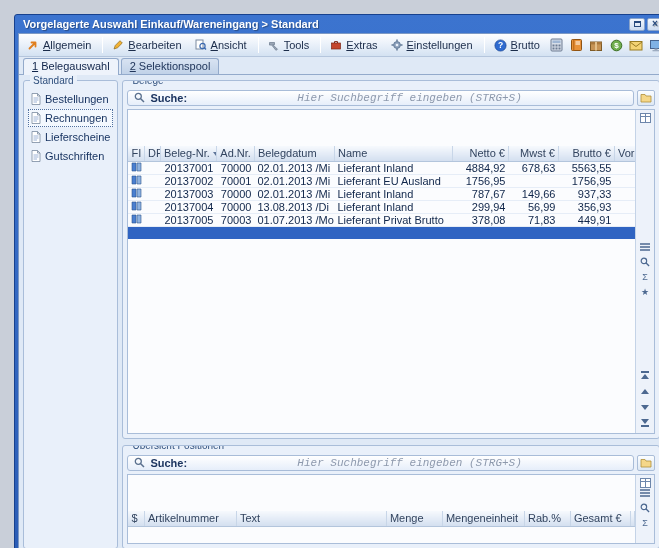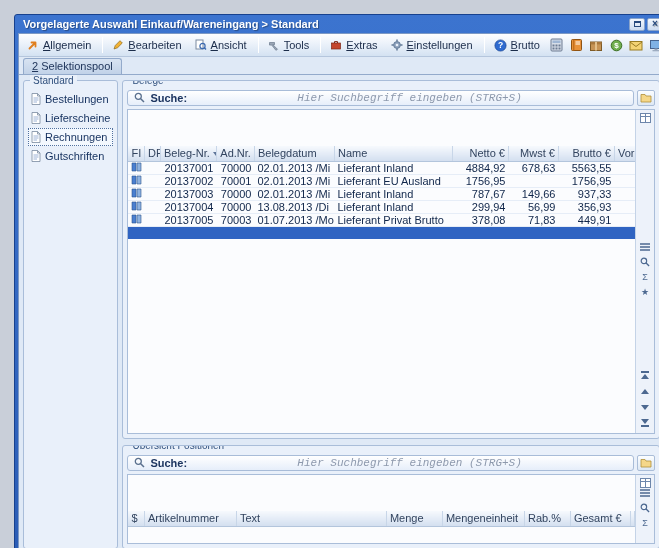--- a/index.html
+++ b/index.html
@@ -280,56 +280,57 @@
           <span class="tb-ico">
               <svg width="13" height="13" viewBox="0 0 13 13">
                 <circle cx="6.5" cy="6.5" r="5.4" fill="#2f6bd0" stroke="#1b4692"></circle>
                 <text x="6.5" y="9.6" text-anchor="middle" font-size="8.5" font-weight="bold" fill="#fff" font-family="Liberation Serif, serif">i</text>
               </svg>
             </span>
         </div>
       </div>
 
       <div class="tabs">
+        <span class="tab active">1 Belegauswahl</span>
         <span class="tab">2 Selektionspool</span>
       </div>
 
       <div class="content">
 
         <div class="panel sidebar">
           <span class="panel-title">Standard</span>
           <div class="sel-item">
             <svg width="10" height="12" viewBox="0 0 10 12">
                 <path d="M1 .5 h5.5 L9 3 v8.5 H1 z" fill="#fff" stroke="#7a8aa0" stroke-width=".8"></path>
                 <path d="M6.5 .5 V3 H9" fill="none" stroke="#7a8aa0" stroke-width=".8"></path>
                 <line x1="2.5" y1="5" x2="7.5" y2="5" stroke="#9db3d6"></line>
                 <line x1="2.5" y1="7" x2="7.5" y2="7" stroke="#9db3d6"></line>
                 <line x1="2.5" y1="9" x2="6" y2="9" stroke="#9db3d6"></line>
               </svg>
             <span>Bestellungen</span>
           </div>
+          <div class="sel-item selected">
+            <svg width="10" height="12" viewBox="0 0 10 12">
+                <path d="M1 .5 h5.5 L9 3 v8.5 H1 z" fill="#fff" stroke="#7a8aa0" stroke-width=".8"></path>
+                <path d="M6.5 .5 V3 H9" fill="none" stroke="#7a8aa0" stroke-width=".8"></path>
+                <line x1="2.5" y1="5" x2="7.5" y2="5" stroke="#9db3d6"></line>
+                <line x1="2.5" y1="7" x2="7.5" y2="7" stroke="#9db3d6"></line>
+                <line x1="2.5" y1="9" x2="6" y2="9" stroke="#9db3d6"></line>
+              </svg>
+            <span>Rechnungen</span>
+          </div>
           <div class="sel-item">
             <svg width="10" height="12" viewBox="0 0 10 12">
                 <path d="M1 .5 h5.5 L9 3 v8.5 H1 z" fill="#fff" stroke="#7a8aa0" stroke-width=".8"></path>
                 <path d="M6.5 .5 V3 H9" fill="none" stroke="#7a8aa0" stroke-width=".8"></path>
                 <line x1="2.5" y1="5" x2="7.5" y2="5" stroke="#9db3d6"></line>
                 <line x1="2.5" y1="7" x2="7.5" y2="7" stroke="#9db3d6"></line>
                 <line x1="2.5" y1="9" x2="6" y2="9" stroke="#9db3d6"></line>
               </svg>
             <span>Lieferscheine</span>
-          </div>
-          <div class="sel-item selected">
-            <svg width="10" height="12" viewBox="0 0 10 12">
-                <path d="M1 .5 h5.5 L9 3 v8.5 H1 z" fill="#fff" stroke="#7a8aa0" stroke-width=".8"></path>
-                <path d="M6.5 .5 V3 H9" fill="none" stroke="#7a8aa0" stroke-width=".8"></path>
-                <line x1="2.5" y1="5" x2="7.5" y2="5" stroke="#9db3d6"></line>
-                <line x1="2.5" y1="7" x2="7.5" y2="7" stroke="#9db3d6"></line>
-                <line x1="2.5" y1="9" x2="6" y2="9" stroke="#9db3d6"></line>
-              </svg>
-            <span>Rechnungen</span>
           </div>
           <div class="sel-item">
             <svg width="10" height="12" viewBox="0 0 10 12">
                 <path d="M1 .5 h5.5 L9 3 v8.5 H1 z" fill="#fff" stroke="#7a8aa0" stroke-width=".8"></path>
                 <path d="M6.5 .5 V3 H9" fill="none" stroke="#7a8aa0" stroke-width=".8"></path>
                 <line x1="2.5" y1="5" x2="7.5" y2="5" stroke="#9db3d6"></line>
                 <line x1="2.5" y1="7" x2="7.5" y2="7" stroke="#9db3d6"></line>
                 <line x1="2.5" y1="9" x2="6" y2="9" stroke="#9db3d6"></line>
               </svg>
             <span>Gutschriften</span>

